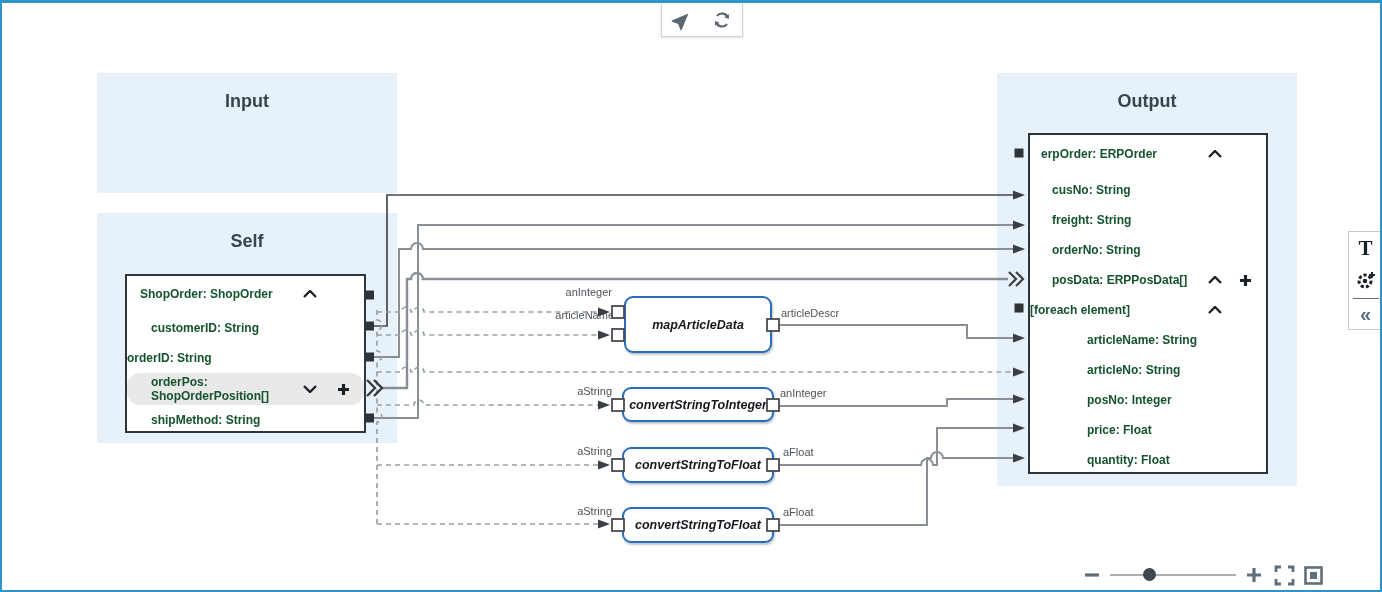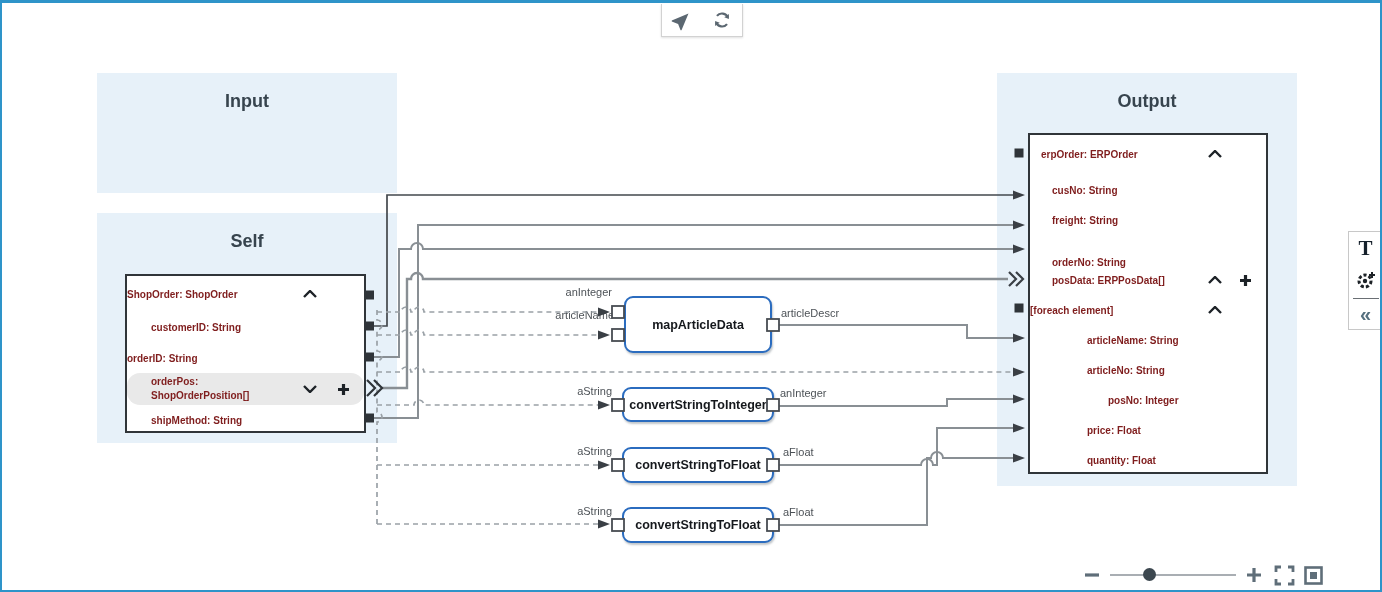--- a/index.html
+++ b/index.html
@@ -2,26 +2,26 @@
 <html><head>
 <meta charset="utf-8">
 <style>
   html,body{margin:0;padding:0;background:#fff;}
   *{box-sizing:border-box;font-family:"Liberation Sans",sans-serif;}
   .canvas{position:relative;width:1382px;height:592px;background:#fff;border:2px solid #2e94c9;border-top-width:3px;overflow:hidden;}
   .panel{position:absolute;background:#e7f1f9;}
   .panel-title{position:absolute;top:18px;left:0;width:100%;text-align:center;font-size:18px;font-weight:bold;color:#37444e;}
   
   .treebox{position:absolute;background:#fff;border:2px solid #303539;z-index:3;}
-  .trow{position:absolute;left:0;width:100%;display:flex;align-items:center;font-size:10px;font-weight:bold;color:#7f1d1d;}
+  .trow{position:absolute;left:0;width:100%;display:flex;align-items:center;font-size:12px;font-weight:bold;color:#14532d;}
   .trow .lbl{white-space:nowrap;}
   .trow.sel{background:#e9e9e9;border-radius:13px;}
   .ticon{position:absolute;display:flex;align-items:center;justify-content:center;width:16px;height:16px;}
   
-  .fnbox{position:absolute;background:#fff;border:2px solid #2b6cbf;border-radius:9px;box-shadow:1px 2px 2px rgba(120,130,140,.45);display:flex;align-items:center;justify-content:center;font-size:12.5px;font-weight:bold;color:#15181c;z-index:3;}
+  .fnbox{position:absolute;background:#fff;border:2px solid #2b6cbf;border-radius:9px;box-shadow:1px 2px 2px rgba(120,130,140,.45);display:flex;align-items:center;justify-content:center;font-size:12.5px;font-weight:bold;color:#15181c;z-index:3;font-style:italic;}
   .portlbl{position:absolute;font-size:11px;color:#4d5257;z-index:4;white-space:nowrap;}
   .r{text-align:right;}
   
   svg.wires{position:absolute;left:0;top:0;z-index:5;pointer-events:none;}
   
   .toptools{position:absolute;left:659px;top:1px;width:82px;height:33px;background:#fff;border:1px solid #d2d2d2;border-top:none;box-shadow:0 1px 2px rgba(0,0,0,.12);display:flex;z-index:6;}
   .toolbtn{width:41px;height:100%;display:flex;align-items:center;justify-content:center;cursor:pointer;}
   
   .sidetools{position:absolute;left:1346px;top:228px;width:34px;height:99px;background:#fff;border:1px solid #c8c8c8;border-right:none;z-index:6;display:flex;flex-direction:column;align-items:center;}
   .sidebtn{width:100%;height:32px;display:flex;align-items:center;justify-content:center;cursor:pointer;}
@@ -45,21 +45,21 @@
   </div>
   <div class="panel" style="left:95px;top:210px;width:300px;height:230px;">
     <div class="panel-title">Self</div>
   </div>
   <div class="panel" style="left:995px;top:70px;width:300px;height:413px;">
     <div class="panel-title">Output</div>
   </div>
 
   <div class="treebox" style="left:123px;top:271px;width:241px;height:159px;">
     <div class="trow" style="top:0;height:36px;">
-      <span class="lbl" style="">ShopOrder: ShopOrder</span>
+      <span class="lbl" style="margin-left:13px;">ShopOrder: ShopOrder</span>
       <span class="ticon" style="left:175px;top:10px;">
         <svg width="14" height="8">
             <polyline points="1,7 7,1 13,7" stroke="#1d2227" stroke-width="2.4" fill="none"></polyline>
           </svg>
       </span>
     </div>
     <div class="trow" style="top:36px;height:31px;">
       <span class="lbl" style="margin-left:24px;">customerID: String</span>
     </div>
     <div class="trow" style="top:67px;height:30px;">
@@ -94,21 +94,21 @@
             <polyline points="1,7 7,1 13,7" stroke="#1d2227" stroke-width="2.4" fill="none"></polyline>
           </svg>
       </span>
     </div>
     <div class="trow" style="top:40px;height:30px;">
         <span class="lbl" style="margin-left:22px;">cusNo: String</span>
       </div>
     <div class="trow" style="top:70px;height:30px;">
         <span class="lbl" style="margin-left:22px;">freight: String</span>
       </div>
-    <div class="trow" style="top:112px;height:30px;">
+    <div class="trow" style="top:100px;height:30px;">
         <span class="lbl" style="margin-left:22px;">orderNo: String</span>
       </div>
     <div class="trow" style="top:130px;height:30px;">
       <span class="lbl" style="margin-left:22px;">posData: ERPPosData[]</span>
       <span class="ticon" style="left:177px;top:7px;">
         <svg width="14" height="8">
             <polyline points="1,7 7,1 13,7" stroke="#1d2227" stroke-width="2.4" fill="none"></polyline>
           </svg>
       </span>
       <span class="ticon" style="left:207px;top:7px;">
@@ -124,21 +124,21 @@
             <polyline points="1,7 7,1 13,7" stroke="#1d2227" stroke-width="2.4" fill="none"></polyline>
           </svg>
       </span>
     </div>
     <div class="trow" style="top:190px;height:30px;">
         <span class="lbl" style="margin-left:57px;">articleName: String</span>
       </div>
     <div class="trow" style="top:220px;height:30px;">
         <span class="lbl" style="margin-left:57px;">articleNo: String</span>
       </div>
-    <div class="trow" style="top:250px;height:30px;padding-left:21px;">
+    <div class="trow" style="top:250px;height:30px;">
         <span class="lbl" style="margin-left:57px;">posNo: Integer</span>
       </div>
     <div class="trow" style="top:280px;height:30px;">
         <span class="lbl" style="margin-left:57px;">price: Float</span>
       </div>
     <div class="trow" style="top:310px;height:30px;">
         <span class="lbl" style="margin-left:57px;">quantity: Float</span>
       </div>
   </div>
 

